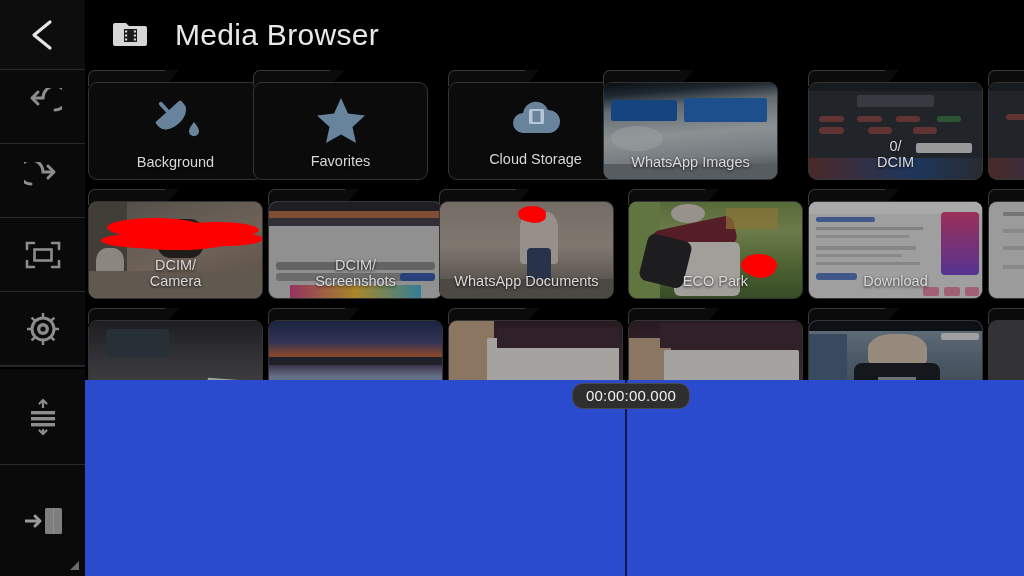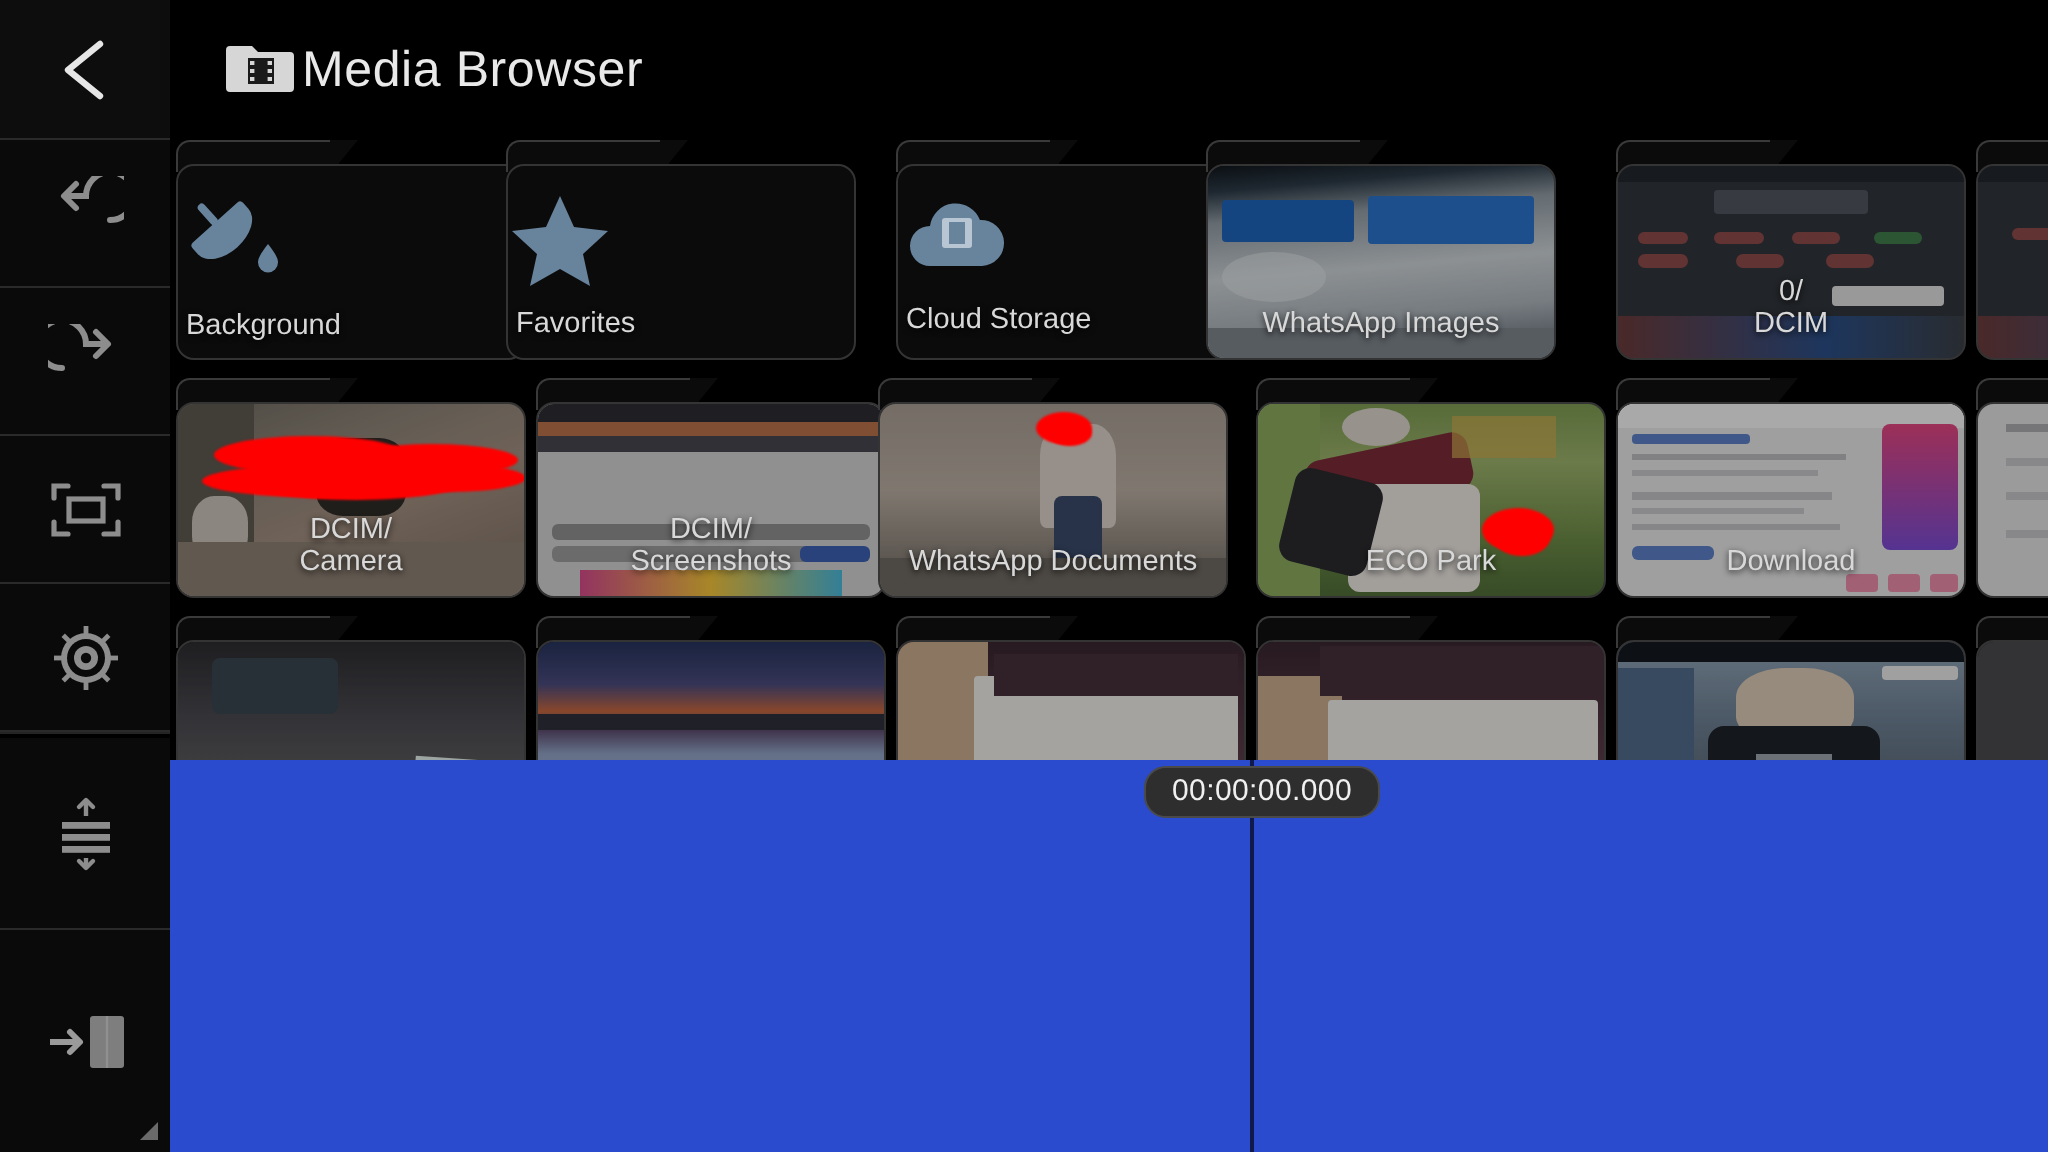--- a/index.html
+++ b/index.html
@@ -27,21 +27,21 @@
     position:absolute; right:6px; bottom:6px; width:0; height:0;
     border-left:9px solid transparent; border-bottom:9px solid #6a6a6a;
   }
 
   
   #header {
     position:absolute; left:85px; top:0; width:939px; height:70px;
     background:#000; display:flex; align-items:center; padding-left:28px;
   }
   #header .title {
-    color:#e9e9e9; font-size:25px; letter-spacing:.3px; margin-left:4px;
+    color:#e9e9e9; font-size:30px; letter-spacing:.3px; margin-left:28px;
   }
 
   
   #grid {
     position:absolute; left:85px; top:64px; width:939px; height:316px;
     overflow:hidden;
   }
   .row { position:absolute; left:0; width:939px; height:119px; }
   .row.r1 { top:6px; }
   .row.r2 { top:125px; }
@@ -58,21 +58,21 @@
   .folder .tab:after {
     content:""; position:absolute; right:-13px; top:-1px;
     border-top:17px solid #0b0b0b; border-right:14px solid transparent;
   }
   .folder .body {
     position:absolute; left:0; top:12px; width:175px; height:98px;
     border-radius:9px; overflow:hidden; background:#0b0b0b;
     border:1px solid #343434;
   }
   .folder.icony .body { background:#0b0b0b; display:flex;
-    flex-direction:column; align-items:flex-start; justify-content:center; }
+    flex-direction:column; align-items:center; justify-content:center; }
   .folder .label {
     position:absolute; left:0; right:0; bottom:9px; text-align:center;
     color:#d8d8d8; font-size:14.5px; line-height:16px;
     text-shadow:0 1px 3px rgba(0,0,0,.85);
     padding:0 4px; white-space:pre-line;
   }
   .folder.icony .label { position:static; margin-top:6px; }
   .folder .ic { margin-top:2px; }
 
   

